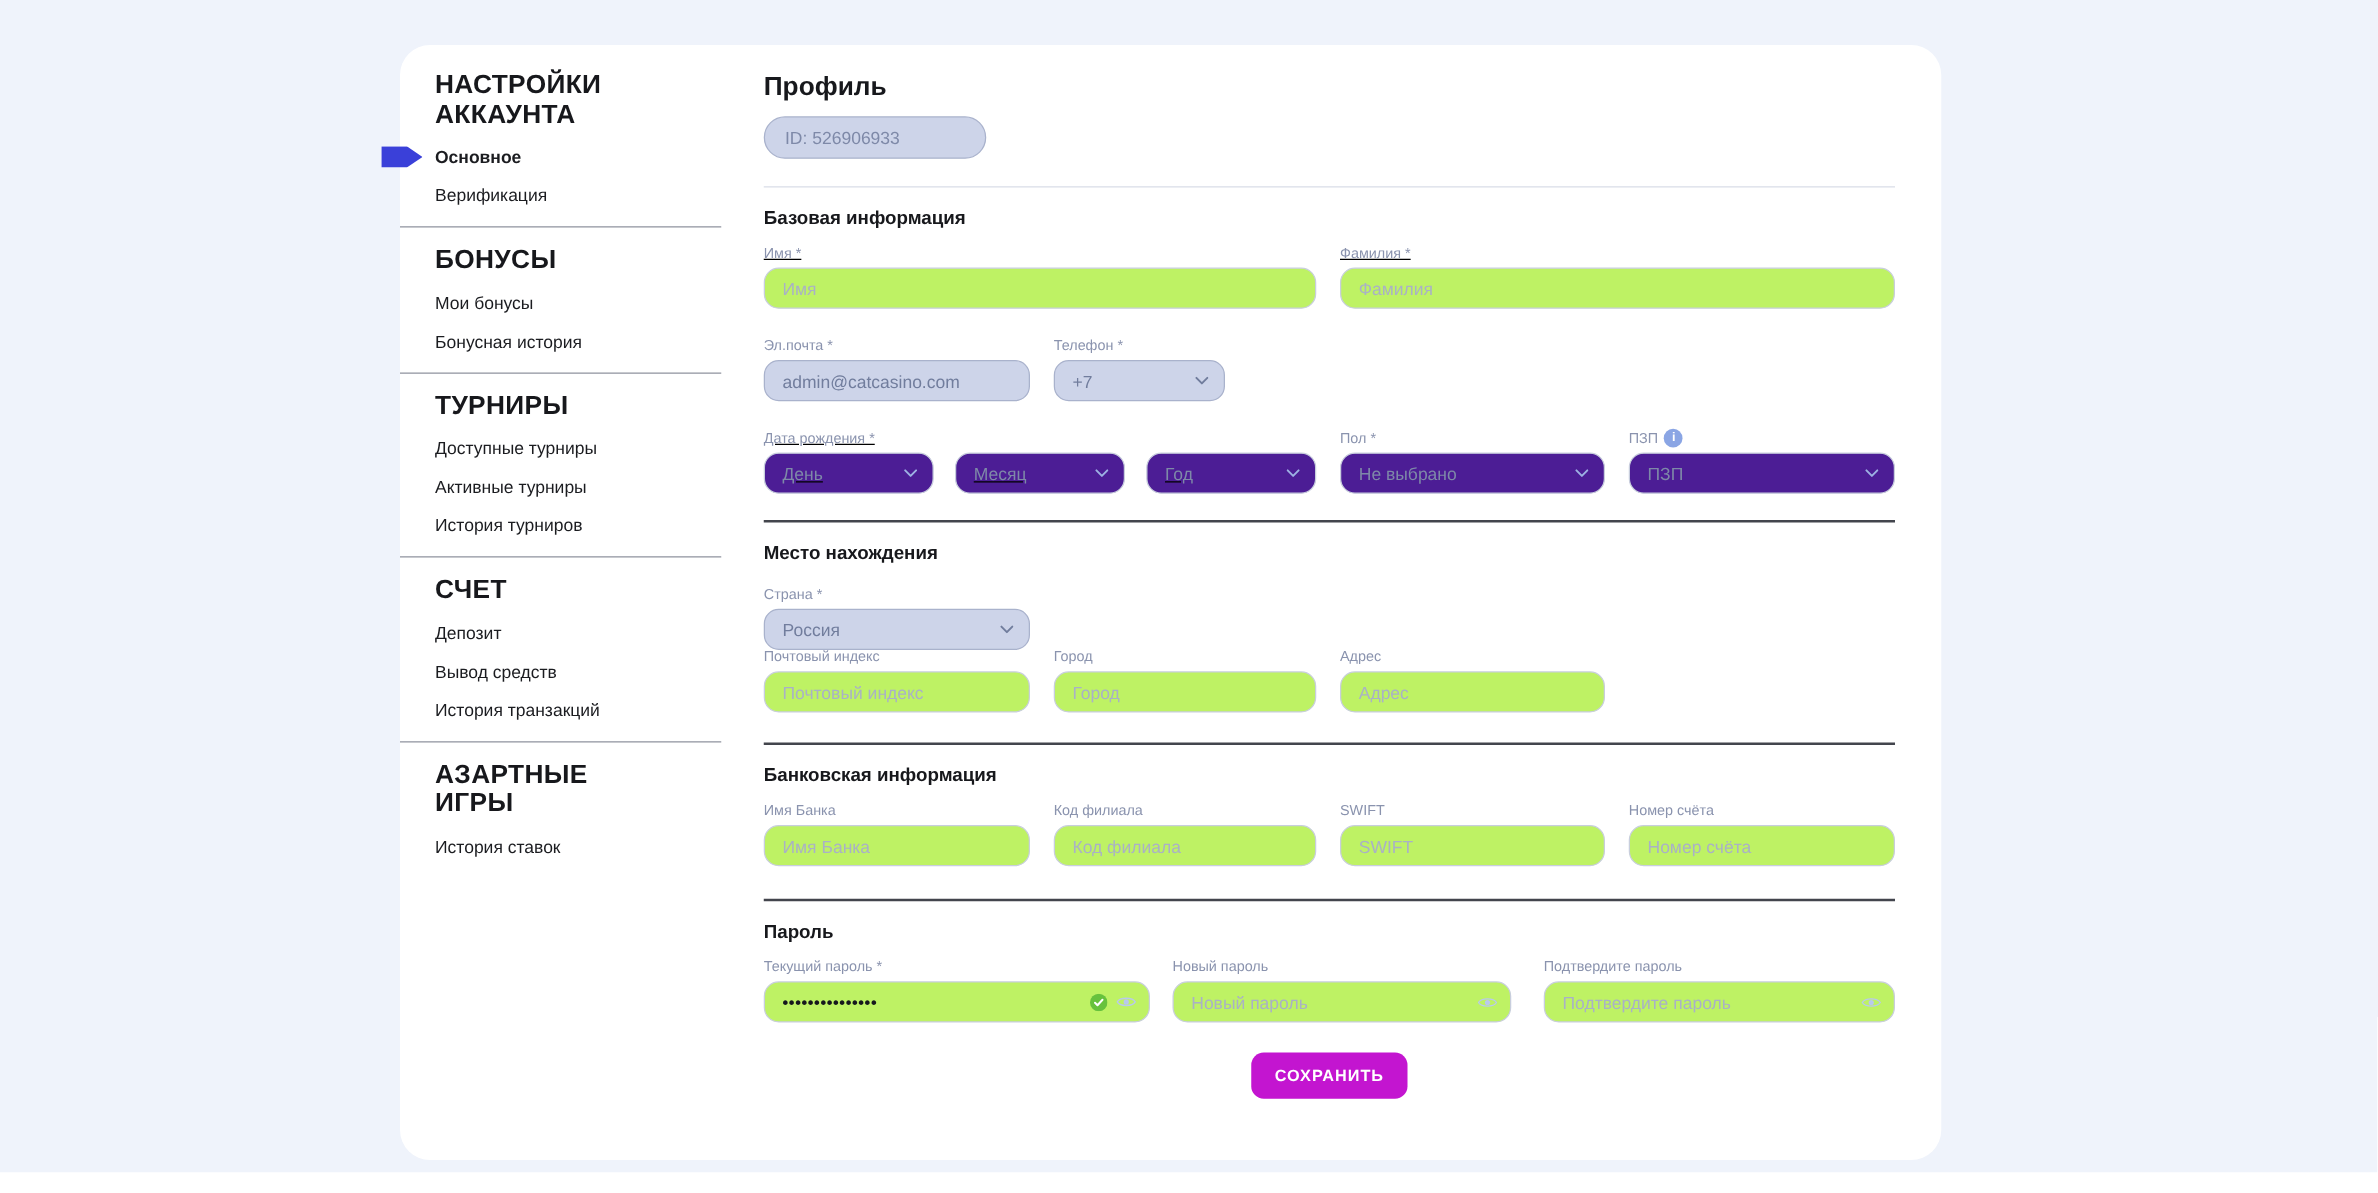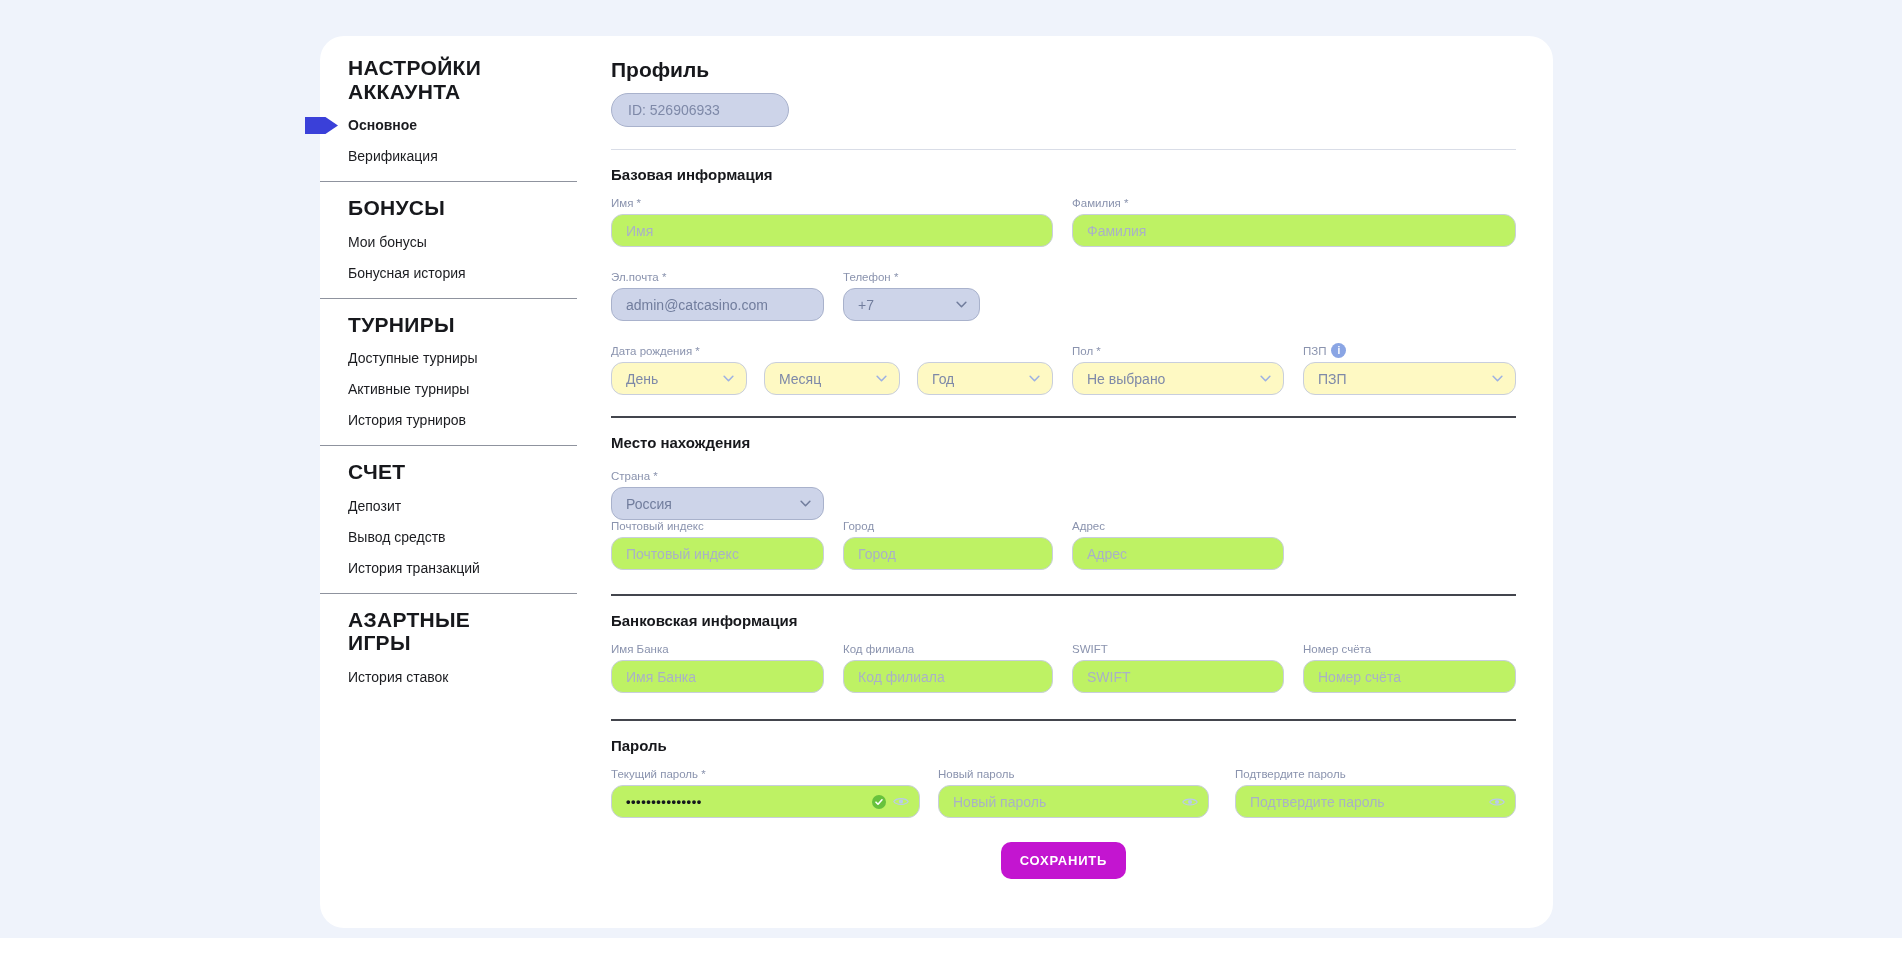--- a/index.html
+++ b/index.html
@@ -19,29 +19,29 @@
   
   .main { flex:1; padding:22px 37px 0 31px; position:relative; }
   .page-title { font-size:21px; font-weight:bold; color:#17181c; line-height:24px; }
   .id-pill { margin-top:11px; width:178px; height:34px; background:#cdd4e9; border:1px solid #a9b2cc; border-radius:17px;
              display:flex; align-items:center; padding:0 16px; color:#7e89a8; font-size:14px; }
   .divider-light { border:none; border-top:1px solid #d9dde7; margin:22px 0 0; }
   .divider-dark  { border:none; border-top:2px solid #43454d; margin:0; }
   .section-h { font-size:15px; font-weight:bold; color:#17181c; line-height:18px; }
 
   .row { display:grid; grid-template-columns:213px 210px 212px 213px; column-gap:19px; }
-  .span2 { grid-column:span 2; }
+  .span2 { grid-column:span 2;text-decoration:underline; }
 
   .field label { display:block; font-size:11.5px; color:#8a93ae; margin-bottom:4px; line-height:13px; }
   .txt { width:100%; height:33px; border:1px solid #c8cedd; border-radius:12px; padding:0 14px; font-size:14px;
          color:#2a2c33; background:#bef264; outline:none; font-family:"Liberation Sans",sans-serif; }
   .txt::placeholder { color:#a9b1c6; opacity:1; }
   .txt.disabled { background:#cdd4e9; border-color:#a9b2cc; color:#717d9d; }
 
-  .select { height:33px; border:1px solid #c8cedd; border-radius:12px; background:#fef9c3; padding:0 12px 0 14px;
+  .select { height:33px; border:1px solid #c8cedd; border-radius:12px; background:#4c1d95; padding:0 12px 0 14px;
             display:flex; align-items:center; justify-content:space-between; font-size:14px; color:#7e89a8; cursor:pointer; }
   .select .chev { color:#9db1e3; display:flex; }
   .select.disabled { background:#cdd4e9; border-color:#a9b2cc; color:#717d9d; cursor:default; }
   .select.disabled .chev { color:#717d9d; }
 
   .dob-flex { display:flex; gap:17px; }
   .dob-flex .select { flex:1 1 0; }
 
   .label-with-icon { display:flex; align-items:center; gap:5px; margin-bottom:4px; }
   .label-with-icon span.lbl { font-size:11.5px; color:#8a93ae; line-height:13px; }

